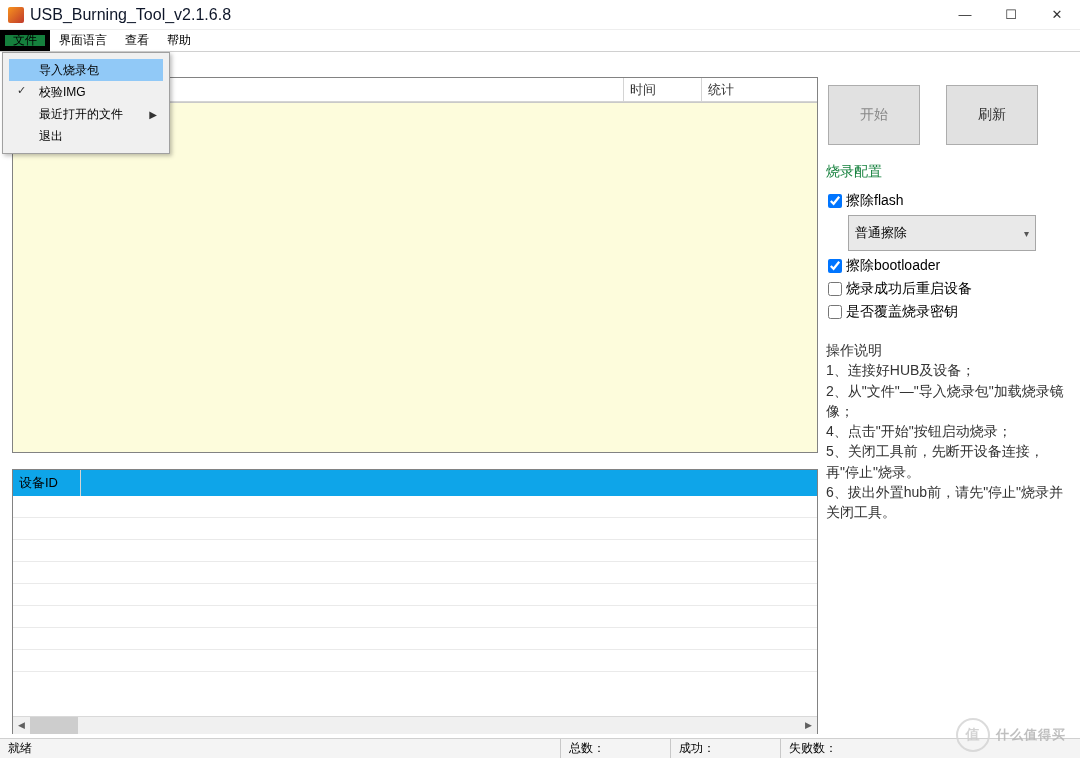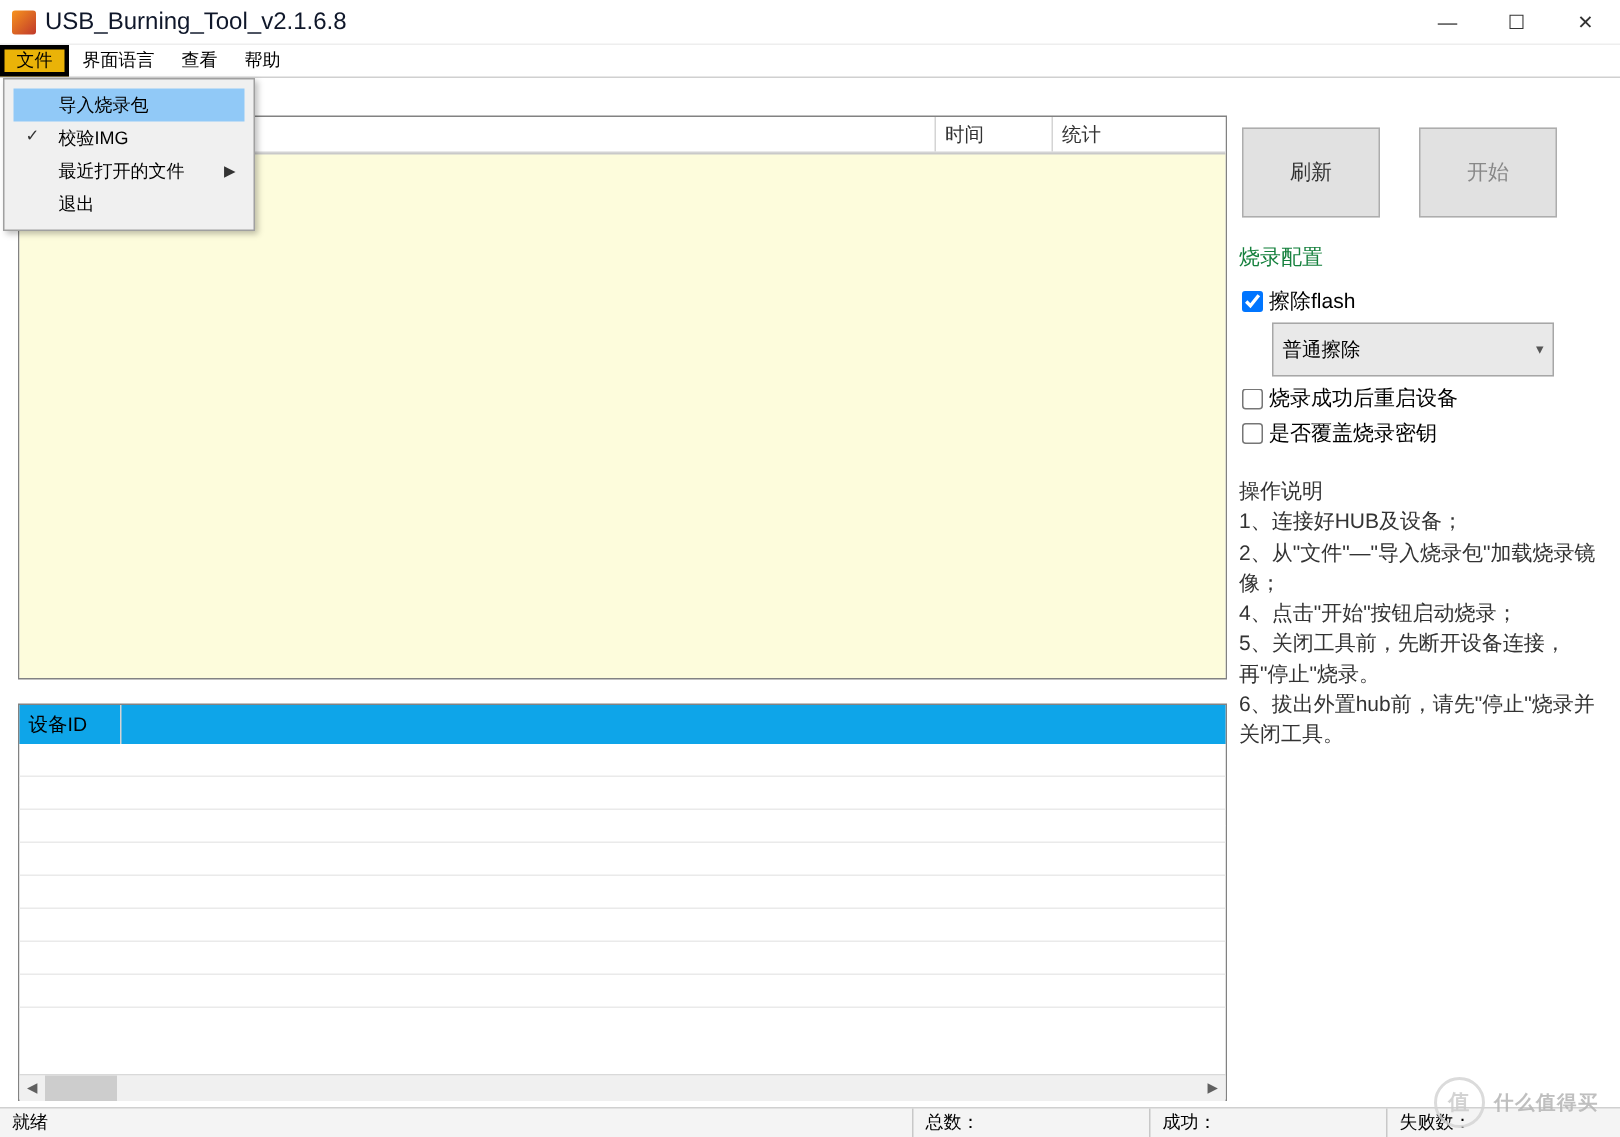--- a/index.html
+++ b/index.html
@@ -4,21 +4,21 @@
 <style>
 * { box-sizing: border-box; margin: 0; padding: 0; }
 body { font-family: "Microsoft YaHei", "SimSun", Arial, sans-serif; font-size: 13px; background: #fff; width: 1080px; height: 758px; overflow: hidden; position: relative; }
 .titlebar { height: 30px; background: #fff; display: flex; align-items: center; padding-left: 8px; border-bottom: 1px solid #eee; }
 .titlebar-icon { width: 16px; height: 16px; background: linear-gradient(135deg, #f7931e, #c0392b); border-radius: 2px; margin-right: 6px; }
 .titlebar-text { flex: 1; font-size: 16px; color: #0f172a; }
 .winbtns { display: flex; }
 .winbtn { width: 46px; height: 30px; display: flex; align-items: center; justify-content: center; color: #333; font-family: "Segoe UI Symbol", Arial; }
 .menubar { height: 22px; background: #fff; display: flex; align-items: stretch; border-bottom: 1px solid #d0d0d0; font-size: 12px; }
 .menu-item { padding: 2px 9px; cursor: default; display: flex; align-items: center; }
-.menu-item.open { background: #eab308; border: 3px solid #000000; padding: 1px 8px; }
+.menu-item.open { background: #15803d; border: 5px solid #000000; padding: 1px 8px; }
 .dropdown { position: absolute; top: 52px; left: 2px; width: 168px; background: #f0f0f0; border: 1px solid #a0a0a0; box-shadow: 2px 2px 4px rgba(0,0,0,0.25); z-index: 100; padding: 6px; }
 .dd-item { height: 22px; display: flex; align-items: center; font-size: 12px; position: relative; padding-left: 30px; padding-right: 18px; }
 .dd-item.highlight { background: #91c9f7; }
 .dd-check { position: absolute; left: 8px; top: 3px; color: #333; font-size: 11px; }
 .dd-arrow { position: absolute; right: 6px; color: #333; font-size: 10px; }
 .content { display: flex; padding: 0; height: calc(100% - 30px - 22px - 20px); }
 .left-panel { flex: 1; display: flex; flex-direction: column; padding: 0 4px 4px 12px; }
 .right-panel { width: 258px; padding: 8px 10px 4px 4px; display:flex; flex-direction:column; }
 .top-table-wrap { border: 1px solid #828282; margin-top: 25px; }
 .tbl-head { display: flex; height: 24px; background: #fff; border-bottom: 1px solid #d4d4d4; }
@@ -39,21 +39,21 @@
 .section-title { font-size:14px; margin-top:18px; margin-bottom:6px; color:#15803d; }
 .config-box { padding-left:2px; }
 .chk-row { display:flex; align-items:center; margin:5px 0; font-size:14px; gap:4px; }
 .chk-row input { width:14px; height:14px; }
 .combo { width:188px; height:36px; border:1px solid #a7a7a7; background:#e9e9e9; margin-left:20px; margin-bottom:6px; display:flex; align-items:center; padding:0 6px; font-size:13px; position:relative; }
 .combo-arrow { position:absolute; right:6px; color:#555; font-size:10px; }
 .key-box { border:1px solid #828282; margin-top:18px; height:130px; background:#fff; }
 .key-head { display:flex; height:24px; }
 .kh { border-right:1px solid #d4d4d4; border-bottom:1px solid #d4d4d4; padding:3px 6px; font-size:13px; }
 .instr-box { margin-top:14px; font-size:14px; line-height:1.45; color:#333; }
-.statusbar { position:absolute; bottom:0; left:0; right:0; height:20px; border-top:1px solid #d0d0d0; display:flex; align-items:center; font-size:12px; background:#f4f4f4;gap:48px; }
+.statusbar { position:absolute; bottom:0; left:0; right:0; height:20px; border-top:1px solid #d0d0d0; display:flex; align-items:center; font-size:12px; background:#f4f4f4; }
 .status-cell { padding:0 8px; border-left:1px solid #c8c8c8; height:100%; display:flex; align-items:center; }
 .status-cell:first-child { border-left:none; flex:0 0 560px; }
 .watermark { position:absolute; right:14px; bottom:6px; color:#b5b5b5; font-size:13px; font-weight:bold; letter-spacing:1px; pointer-events:none; opacity:.85; display:flex; align-items:center; gap:6px; }
 .wm-circ { width:34px; height:34px; border:2px solid #d5d5d5; border-radius:50%; display:flex; align-items:center; justify-content:center; font-size:14px; color:#ccc; }
 </style>
 </head>
 <body>
 
 <div class="titlebar">
   <div class="titlebar-icon"></div>
@@ -121,34 +121,38 @@
         <div class="sb-track">
             <div class="sb-thumb"></div>
           </div>
         <div class="sb-arrow">▶</div>
       </div>
     </div>
   </div>
 
   <div class="right-panel">
     <div class="btn-row">
+      <div class="big-btn">开始</div>
       <div class="big-btn enabled">刷新</div>
-      <div class="big-btn">开始</div>
     </div>
 
     <div class="section-title">烧录配置</div>
     <div class="config-box">
       <label class="chk-row">
         <input type="checkbox" checked="" style="">
         <span>擦除flash</span>
       </label>
       <div class="combo">
         <span>普通擦除</span>
         <span class="combo-arrow">▾</span>
       </div>
+      <label class="chk-row">
+        <input type="checkbox" checked="" style="">
+        <span>擦除bootloader</span>
+      </label>
       <label class="chk-row">
         <input type="checkbox" style="">
         <span>烧录成功后重启设备</span>
       </label>
       <label class="chk-row">
         <input type="checkbox" style="">
         <span>是否覆盖烧录密钥</span>
       </label>
     </div>
 

